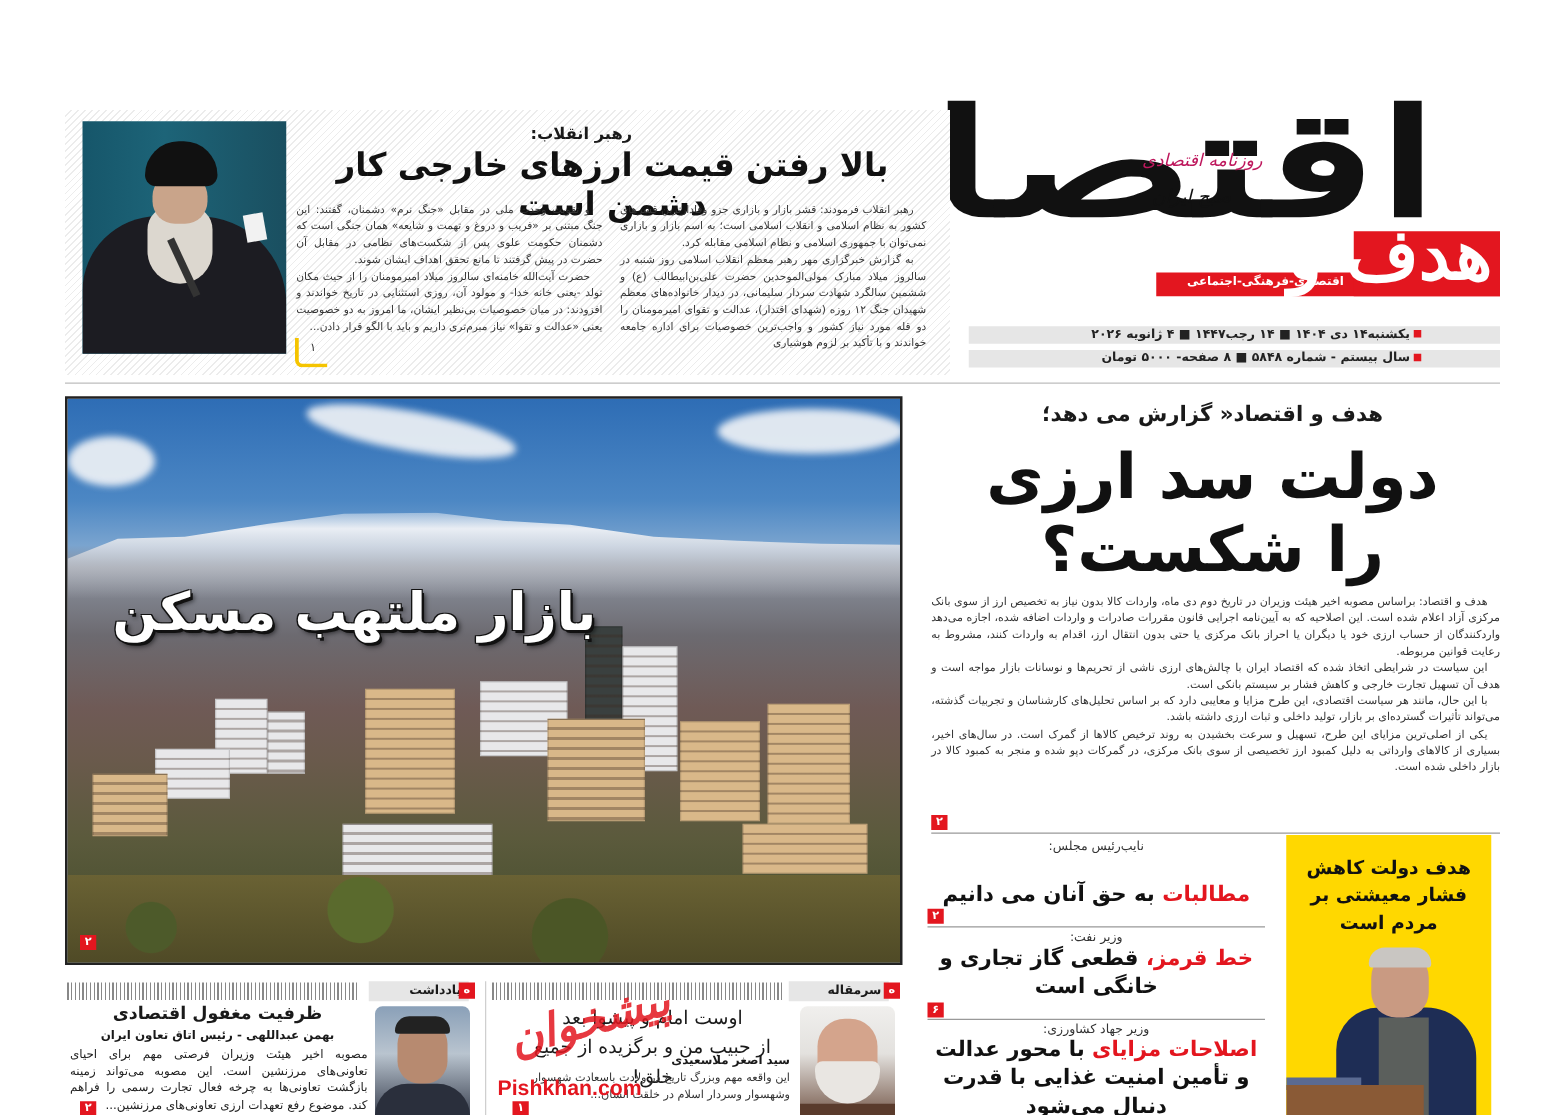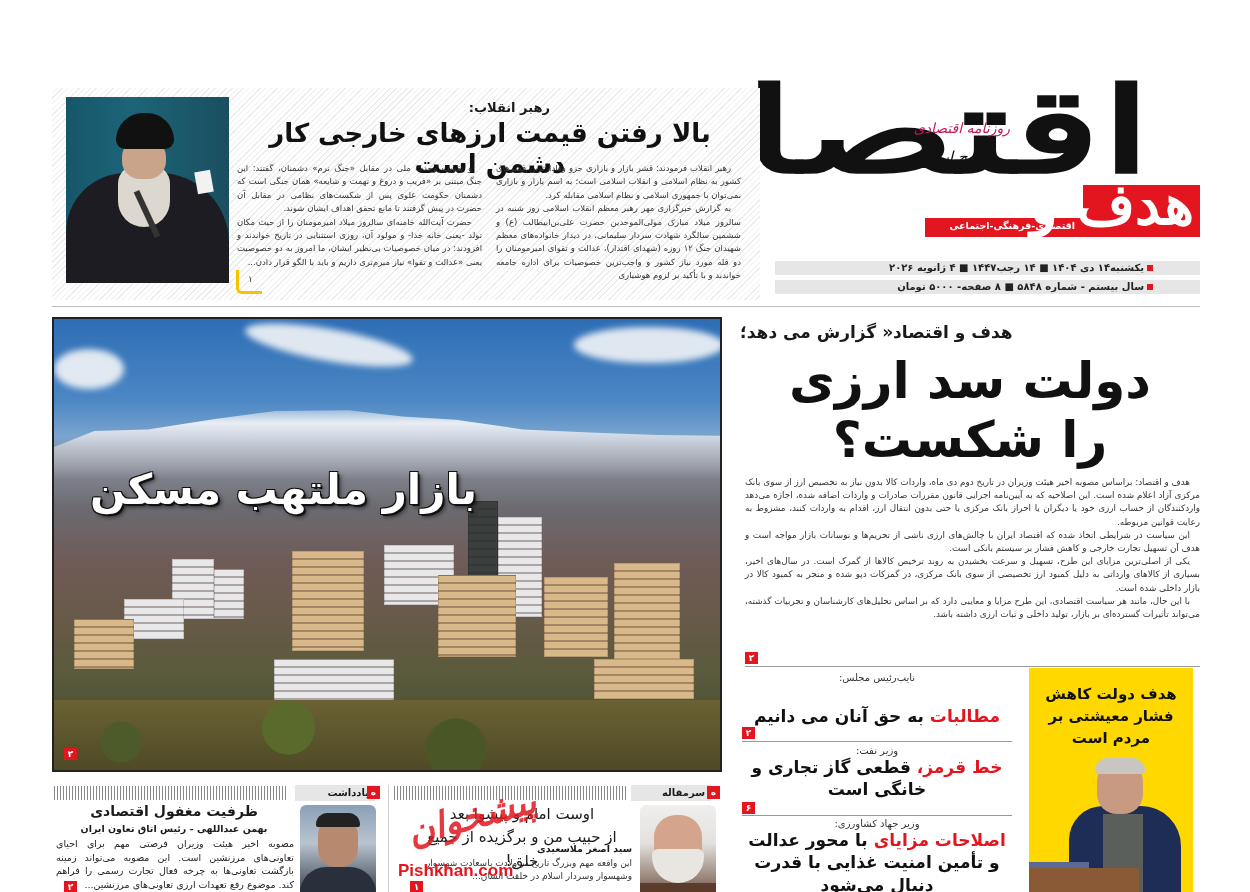--- a/index.html
+++ b/index.html
@@ -9,35 +9,35 @@
 
   
   .masthead { left: 775px; top: 80px; width: 425px; height: 215px; direction: rtl; }
   .mast-red { position: absolute; right: 0; top: 105px; width: 117px; height: 52px; background: #e3161f; }
   .mast-redbar { position: absolute; left: 150px; top: 138px; width: 275px; height: 19px; background: #e3161f; }
   .mast-big { position: absolute; right: 48px; top: -8px; font-family: "DejaVu Serif", serif; font-weight: bold; font-size: 118px; line-height: 1; color: #111; letter-spacing: -4px; transform: scaleX(1.55); transform-origin: right top; white-space: nowrap; }
   .mast-hadaf { position: absolute; right: 6px; top: 96px; font-family: "DejaVu Serif", serif; font-weight: bold; font-size: 56px; color: #fff; line-height: 1; }
   .mast-tag1 { position: absolute; right: 190px; top: 40px; font-family: "DejaVu Serif", serif; font-style: italic; font-size: 14px; color: #be185d; }
   .mast-tag2 { position: absolute; right: 215px; top: 68px; font-family: "DejaVu Serif", serif; font-style: italic; font-size: 15px; color: #111; }
   .mast-sub { position: absolute; right: 125px; top: 140px; font-size: 9.5px; font-weight: bold; color: #fff; text-align: center; }
-  .date-row { position: absolute; left: 0; width: 425px; height: 14px; background: #e6e6e6; font-size: 10px; font-weight: bold; line-height: 14px; padding-right: 44px; color: #222; white-space: nowrap; }
+  .date-row { position: absolute; left: 0; width: 425px; height: 14px; background: #e6e6e6; font-size: 10px; font-weight: bold; line-height: 14px; padding-right: 60px; color: #222; white-space: nowrap; }
   .date-row .sq { display: inline-block; width: 6px; height: 6px; background: #e3161f; margin: 0 3px; }
 
   
   .lead-box { left: 52px; top: 88px; width: 708px; height: 212px;
     background: repeating-linear-gradient(135deg, #ffffff 0 3px, #ececec 3px 4px); }
   .lead-photo { left: 66px; top: 97px; width: 163px; height: 186px; overflow: hidden;
     background: linear-gradient(90deg, #16566a 0%, #1d6478 40%, #1a4f60 100%); }
   .lead-photo .robe { position:absolute; left:0; bottom:0; width:163px; height:110px; background:#1c1c22; border-radius: 60px 70px 0 0; }
   .lead-photo .beard { position:absolute; left:52px; top:68px; width:52px; height:62px; background:#dcd7cf; border-radius: 20px 20px 28px 28px; }
   .lead-photo .face { position:absolute; left:56px; top:42px; width:44px; height:40px; background:#c9a48a; border-radius: 18px; }
   .lead-photo .turban { position:absolute; left:50px; top:16px; width:58px; height:36px; background:#111; border-radius: 30px 30px 10px 10px; }
   .lead-photo .paper { position:absolute; left:130px; top:74px; width:16px; height:22px; background:#f2f2f2; transform: rotate(-10deg); }
   .lead-photo .mic { position:absolute; left:78px; top:92px; width:6px; height:50px; background:#333; transform: rotate(-25deg); }
-  .lead-kicker { left: 380px; top: 100px; width: 170px; font-size: 13px; font-weight: bold; }
+  .lead-kicker { left: 380px; top: 100px; width: 170px; text-align: center; font-size: 13px; font-weight: bold; }
   .lead-headline { left: 240px; top: 118px; width: 500px; text-align: center; font-size: 26px; font-weight: bold; line-height: 1.2; color: #111; }
   .lead-col { top: 162px; width: 245px; font-size: 8.5px; line-height: 13.4px; text-align: justify; color: #333; }
   .lead-col p { text-indent: 10px; }
   .page-ref-y { left: 236px; top: 270px; width: 26px; height: 24px; border-left: 3px solid #f5c400; border-bottom: 3px solid #f5c400; border-radius: 0 0 0 6px; font-size: 9px; text-align: center; color:#333; padding-top:4px; }
 
   .hr { height: 1px; background: #bdbdbd; }
 
   
   .main-photo { left: 52px; top: 317px; width: 670px; height: 455px; border: 2px solid #222; overflow: hidden;
     background: linear-gradient(180deg, #2e6db5 0%, #4c87c4 18%, #7aa4cf 26%, #8c93a0 30%, #6c6a70 42%, #6f5a56 55%, #6a5a4c 64%, #5b5a3c 78%, #3f4a28 100%); }
@@ -53,21 +53,21 @@
     background: radial-gradient(circle at 10% 60%, #4d5a2a 0 20px, transparent 21px),
                 radial-gradient(circle at 35% 40%, #5a6a2d 0 26px, transparent 27px),
                 radial-gradient(circle at 60% 70%, #4b5626 0 30px, transparent 31px),
                 linear-gradient(180deg, #6a6234 0%, #4f4a26 100%); }
   .photo-title { position:absolute; left: 36px; top: 146px; font-size: 42px; font-weight: bold; color: #fff;
     text-shadow: 2px 2px 0 #111, -1px -1px 0 #111, 1px -1px 0 #111, -1px 1px 0 #111, 3px 3px 4px rgba(0,0,0,.6); white-space: nowrap; }
   .red-tag { display:inline-block; background:#e3161f; color:#fff; font-size: 9px; font-weight: bold; line-height: 12px; min-width: 13px; text-align:center; padding: 0 2px; }
   .photo-ref { position:absolute; left: 10px; bottom: 10px; }
 
   
-  .story-kicker { left: 740px; top: 322px; width: 460px; text-align: left; font-size: 17px; font-weight: bold; }
+  .story-kicker { left: 740px; top: 322px; width: 460px; text-align: center; font-size: 17px; font-weight: bold; }
   .story-headline { left: 740px; top: 352px; width: 460px; text-align: center; font-size: 50px; font-weight: bold; line-height: 1.18; color: #111; }
   .story-body { left: 745px; top: 476px; width: 455px; font-size: 8.8px; line-height: 13.2px; text-align: justify; color: #333; }
   .story-body p { text-indent: 10px; }
   .story-ref { left: 745px; top: 652px; }
 
   
   .brief { left: 742px; width: 270px; text-align: center; }
   .brief .k { font-size: 10px; color: #333; }
   .brief .h { font-size: 17px; font-weight: bold; line-height: 1.32; color: #111; }
   .brief .h .red { color: #e3161f; }
@@ -160,22 +160,22 @@
 </div>
 
 <div class="abs story-kicker">هدف و اقتصاد« گزارش می دهد؛</div>
 <div class="abs story-headline">
   <div>دولت سد ارزی</div>
   <div>را شکست؟</div>
 </div>
 <div class="abs story-body">
   <p>هدف و اقتصاد: براساس مصوبه اخیر هیئت وزیران در تاریخ دوم دی ماه، واردات کالا بدون نیاز به تخصیص ارز از سوی بانک مرکزی آزاد اعلام شده است. این اصلاحیه که به آیین‌نامه اجرایی قانون مقررات صادرات و واردات اضافه شده، اجازه می‌دهد واردکنندگان از حساب ارزی خود یا دیگران یا احراز بانک مرکزی یا حتی بدون انتقال ارز، اقدام به واردات کنند، مشروط به رعایت قوانین مربوطه.</p>
   <p>این سیاست در شرایطی اتخاذ شده که اقتصاد ایران با چالش‌های ارزی ناشی از تحریم‌ها و نوسانات بازار مواجه است و هدف آن تسهیل تجارت خارجی و کاهش فشار بر سیستم بانکی است.</p>
+  <p>با این حال، مانند هر سیاست اقتصادی، این طرح مزایا و معایبی دارد که بر اساس تحلیل‌های کارشناسان و تجربیات گذشته، می‌تواند تأثیرات گسترده‌ای بر بازار، تولید داخلی و ثبات ارزی داشته باشد.</p>
   <p>یکی از اصلی‌ترین مزایای این طرح، تسهیل و سرعت بخشیدن به روند ترخیص کالاها از گمرک است. در سال‌های اخیر، بسیاری از کالاهای وارداتی به دلیل کمبود ارز تخصیصی از سوی بانک مرکزی، در گمرکات دپو شده و منجر به کمبود کالا در بازار داخلی شده است.</p>
-  <p>با این حال، مانند هر سیاست اقتصادی، این طرح مزایا و معایبی دارد که بر اساس تحلیل‌های کارشناسان و تجربیات گذشته، می‌تواند تأثیرات گسترده‌ای بر بازار، تولید داخلی و ثبات ارزی داشته باشد.</p>
 </div>
 <span class="abs red-tag story-ref">۲</span>
 <div class="abs hr" style="left:745px; top:666px; width:455px; background:#999;"></div>
 
 <div class="abs brief" style="top:672px;">
   <div class="k">نایب‌رئیس مجلس:</div>
   <div class="h">
     <br>
     <span class="red">مطالبات</span> <span>به حق آنان می دانیم</span>
   </div>

